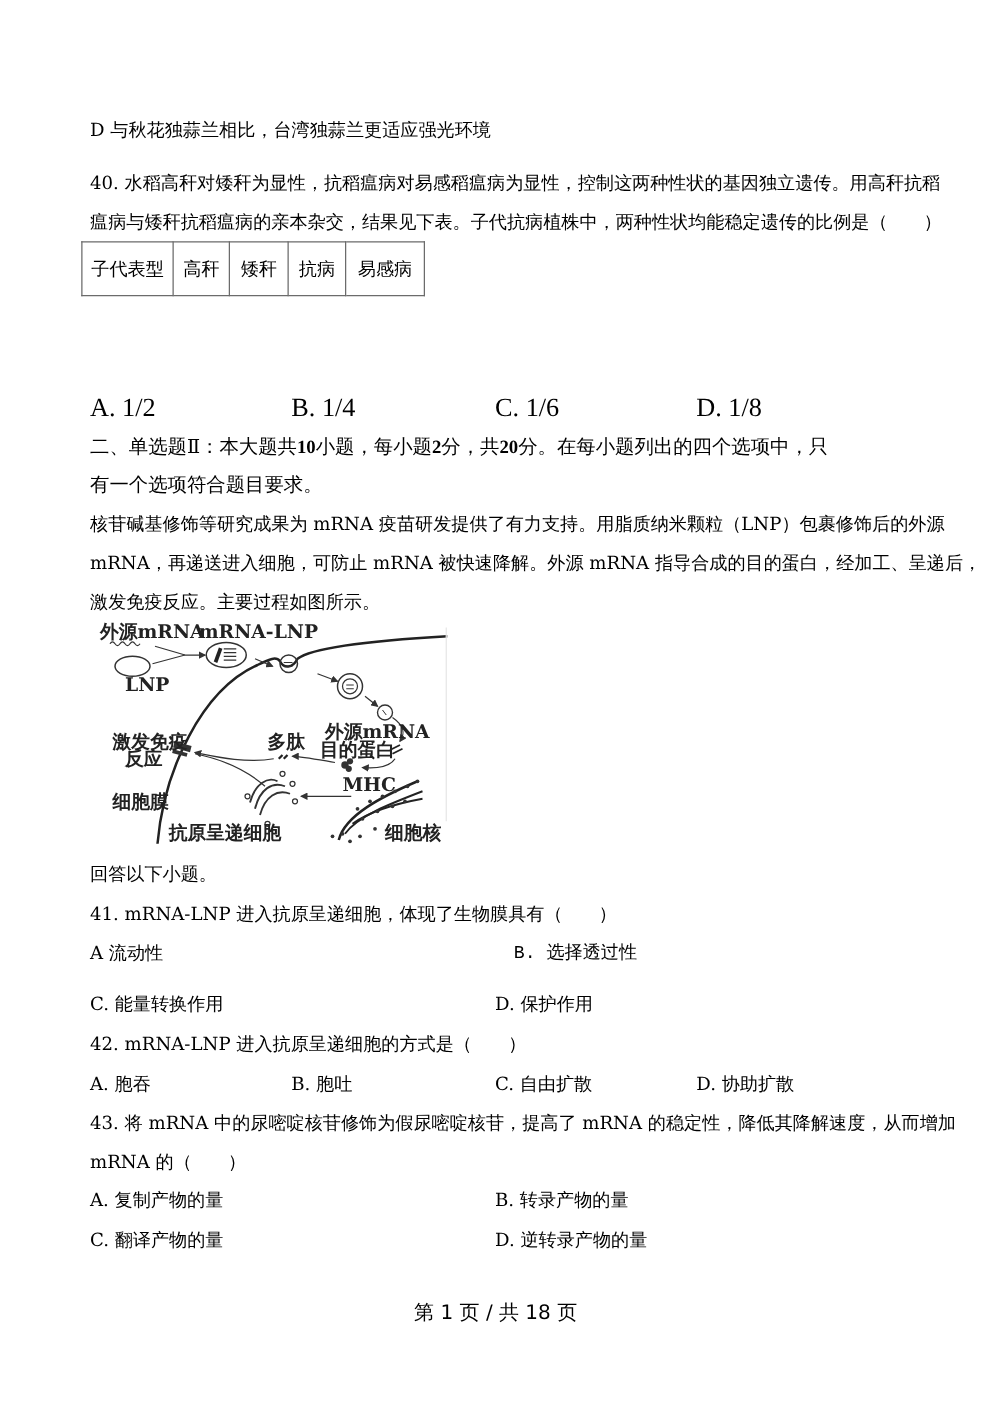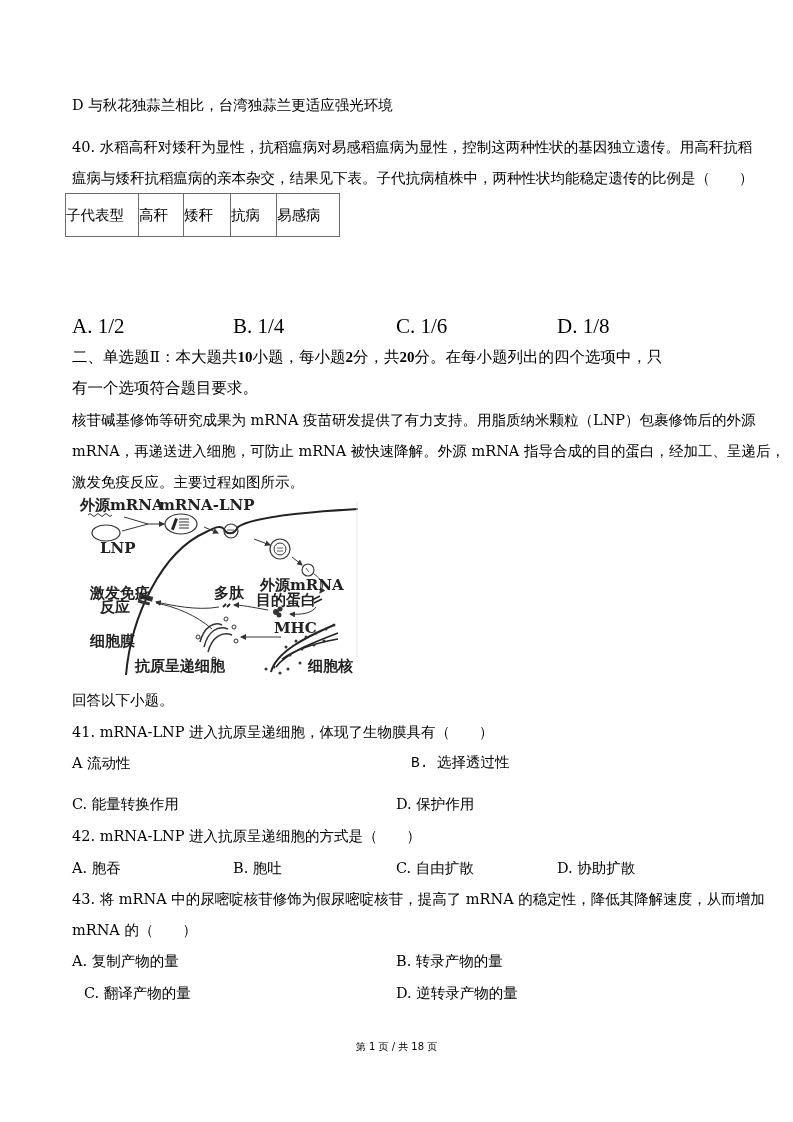--- a/index.html
+++ b/index.html
@@ -32,20 +32,21 @@
 
   table.pheno {
     position: absolute;
     left: 65px;
     top: 193px;
     border-collapse: collapse;
     font-size: 14.5px;
   }
   table.pheno td {
     border: 1px solid #6b6b6b;
+    text-align: center;
     padding: 0;
   }
   table.pheno tr.r1 td { height: 42px; }
   table.pheno tr.r2 td { height: 42px; }
   table.pheno td.num { font-family: "Liberation Serif", serif; font-size: 14.5px; }
 
   .diagram {
     position: absolute;
     left: 76px;
     top: 497px;
@@ -61,21 +62,21 @@
     line-height: 13px;
     color: #222;
   }
   .footer {
     position: absolute;
     top: 1040px;
     left: 0;
     width: 793px;
     text-align: center;
     font-family: "DejaVu Sans", sans-serif;
-    font-size: 10px;
+    font-size: 16px;
   }
 </style>
 </head>
 <body>
 
 <div class="line" style="top:95px;">D  与秋花独蒜兰相比，台湾独蒜兰更适应强光环境</div>
 
 <div class="line" style="top:137px;">40. 水稻高秆对矮秆为显性，抗稻瘟病对易感稻瘟病为显性，控制这两种性状的基因独立遗传。用高秆抗稻</div>
 <div class="line" style="top:168px;">瘟病与矮秆抗稻瘟病的亲本杂交，结果见下表。子代抗病植株中，两种性状均能稳定遗传的比例是（　　）</div>
 
@@ -220,16 +221,16 @@
 <div class="line" style="top:826px;">42. mRNA-LNP 进入抗原呈递细胞的方式是（　　）</div>
 <div class="opt" style="top:858px; left:72px;">A. 胞吞</div>
 <div class="opt" style="top:858px; left:233px;">B. 胞吐</div>
 <div class="opt" style="top:858px; left:396px;">C. 自由扩散</div>
 <div class="opt" style="top:858px; left:557px;">D. 协助扩散</div>
 
 <div class="line" style="top:889px;">43. 将 mRNA 中的尿嘧啶核苷修饰为假尿嘧啶核苷，提高了 mRNA 的稳定性，降低其降解速度，从而增加</div>
 <div class="line" style="top:920px;">mRNA 的（　　）</div>
 <div class="opt" style="top:951px; left:72px;">A. 复制产物的量</div>
 <div class="opt" style="top:951px; left:396px;">B. 转录产物的量</div>
-<div class="opt" style="top:983px; left:84px;">C. 翻译产物的量</div>
+<div class="opt" style="top:983px; left:72px;">C. 翻译产物的量</div>
 <div class="opt" style="top:983px; left:396px;">D. 逆转录产物的量</div>
 
 <div class="footer">第 1 页 / 共 18 页</div>
 
 </body></html>

